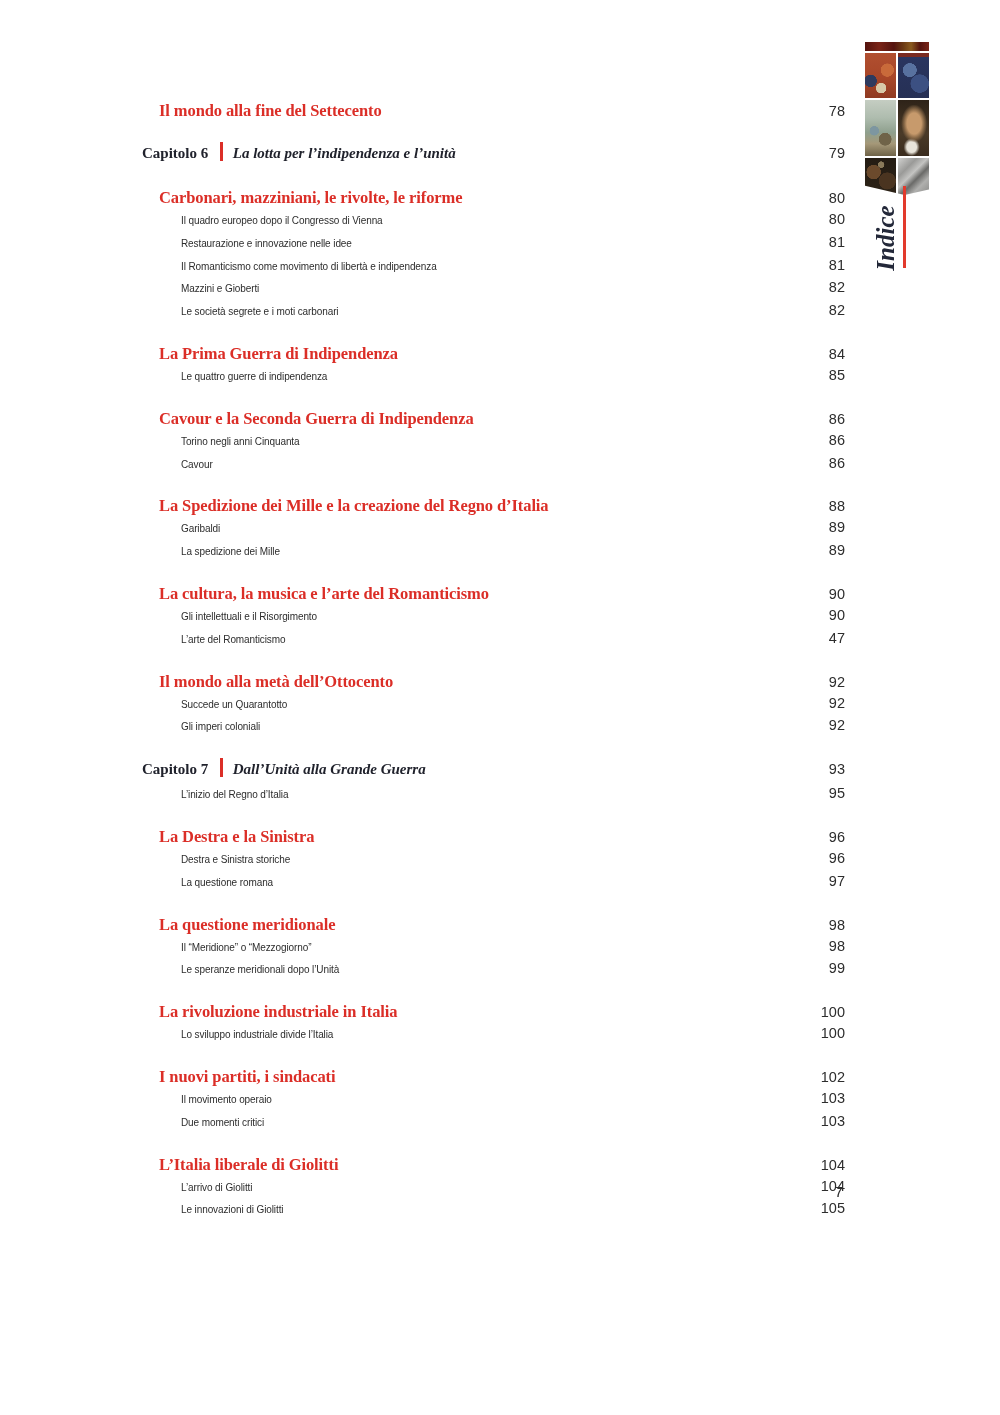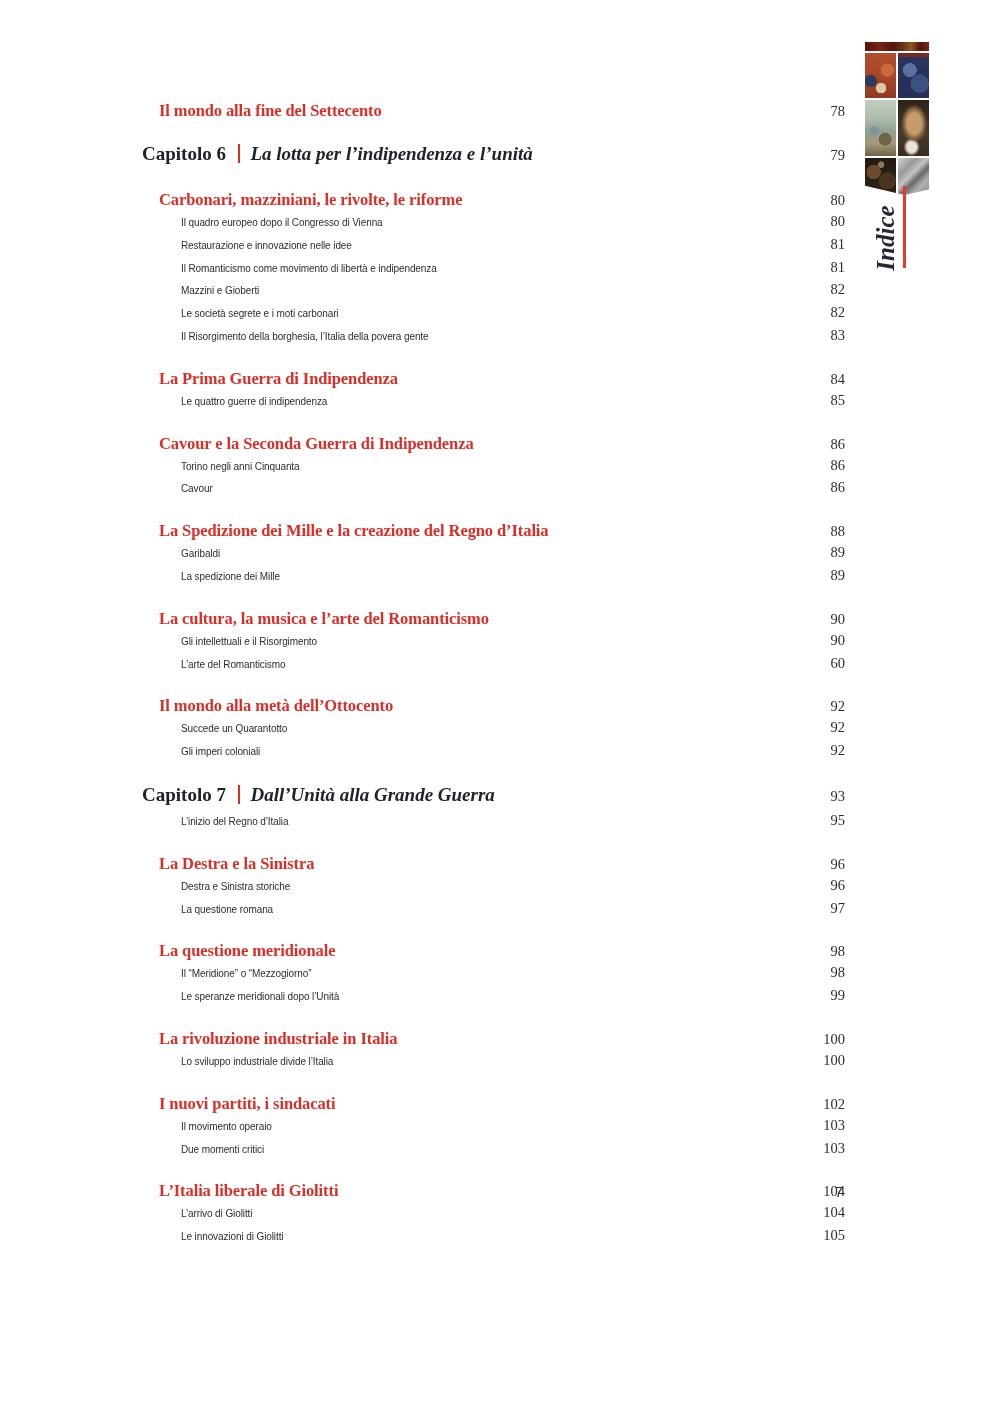--- a/index.html
+++ b/index.html
@@ -13,28 +13,28 @@
 
   
   .content{
     position:absolute;
     left:142px; top:100px; width:703px;
   }
   .row{display:flex; justify-content:space-between; align-items:baseline;gap:8px;}
   .row .t{flex:1 1 auto;}
   .row .p{
     flex:0 0 auto; text-align:right;
-    font-family:Liberation Serif, serif;
+    font-family:Liberation Sans, sans-serif;
     font-size:14.5px; color:#2d2d2d; letter-spacing:0;
   }
 
   .row.chapter{margin-top:18px; line-height:27px;}
   .row.chapter .t{
     font-family:"Liberation Serif", serif;
-    font-size:19px; font-weight:bold; color:#20222c;
+    font-size:15px; font-weight:bold; color:#20222c;
   }
   .row.chapter .ch-title{font-style:italic;}
   .row.chapter .ch-bar{
     display:inline-block; width:2.5px; height:19px;
     background:#db2e27; margin:0 10px 0 12px;
     vertical-align:-3px;
   }
 
   .row.section{margin-top:20px; line-height:22px; padding-left:17px;}
   .row.section .t{
@@ -153,24 +153,20 @@
           <span class="p">81</span>
         </div>
         <div class="row subsection">
           <span class="t">Mazzini e Gioberti</span>
           <span class="p">82</span>
         </div>
         <div class="row subsection">
           <span class="t">Le società segrete e i moti carbonari</span>
           <span class="p">82</span>
         </div>
-        <div class="row subsection">
-          <span class="t">Il Risorgimento della borghesia, l’Italia della povera gente</span>
-          <span class="p">83</span>
-        </div>
         <div class="row section">
           <span class="t">La Prima Guerra di Indipendenza</span>
           <span class="p">84</span>
         </div>
         <div class="row subsection">
           <span class="t">Le quattro guerre di indipendenza</span>
           <span class="p">85</span>
         </div>
         <div class="row section">
           <span class="t">Cavour e la Seconda Guerra di Indipendenza</span>
@@ -199,21 +195,21 @@
         <div class="row section">
           <span class="t">La cultura, la musica e l’arte del Romanticismo</span>
           <span class="p">90</span>
         </div>
         <div class="row subsection">
           <span class="t">Gli intellettuali e il Risorgimento</span>
           <span class="p">90</span>
         </div>
         <div class="row subsection">
           <span class="t">L’arte del Romanticismo</span>
-          <span class="p">60</span>
+          <span class="p">47</span>
         </div>
         <div class="row section">
           <span class="t">Il mondo alla metà dell’Ottocento</span>
           <span class="p">92</span>
         </div>
         <div class="row subsection">
           <span class="t">Succede un Quarantotto</span>
           <span class="p">92</span>
         </div>
         <div class="row subsection">

